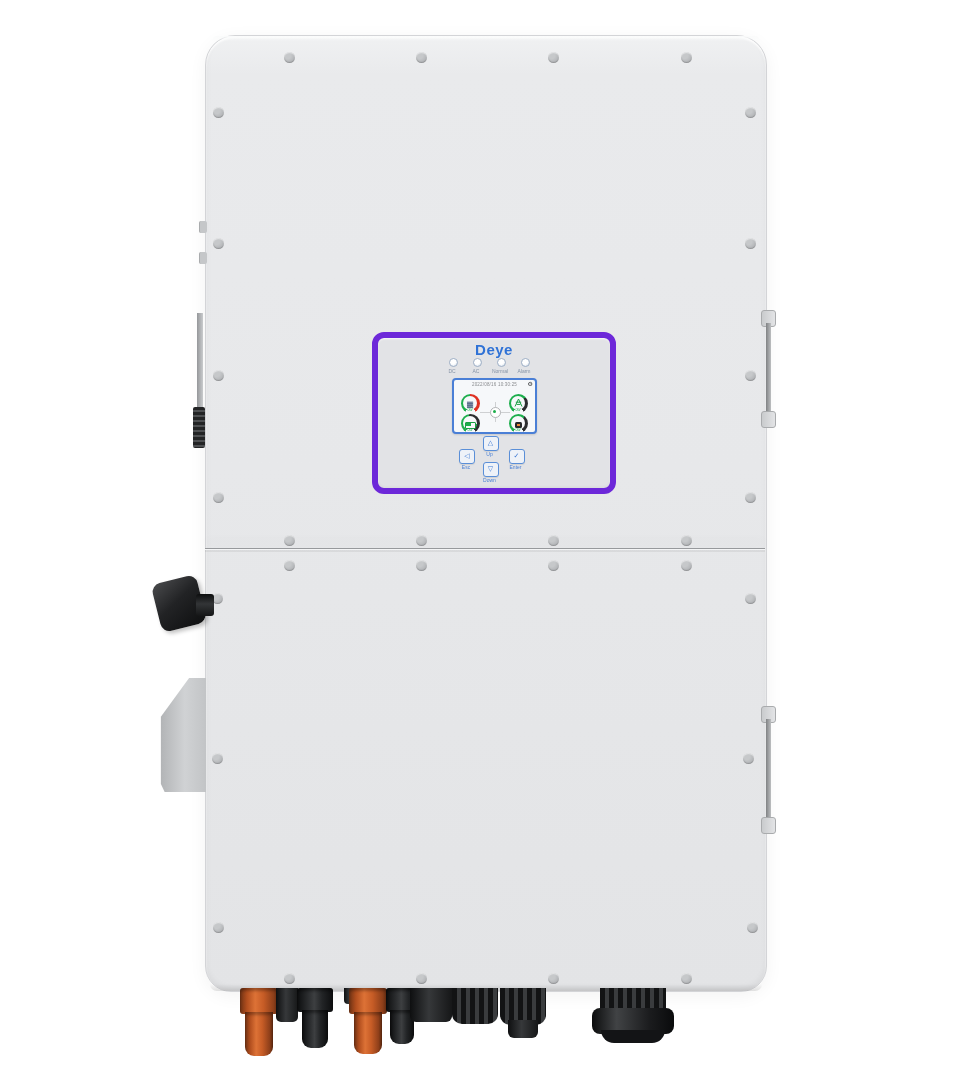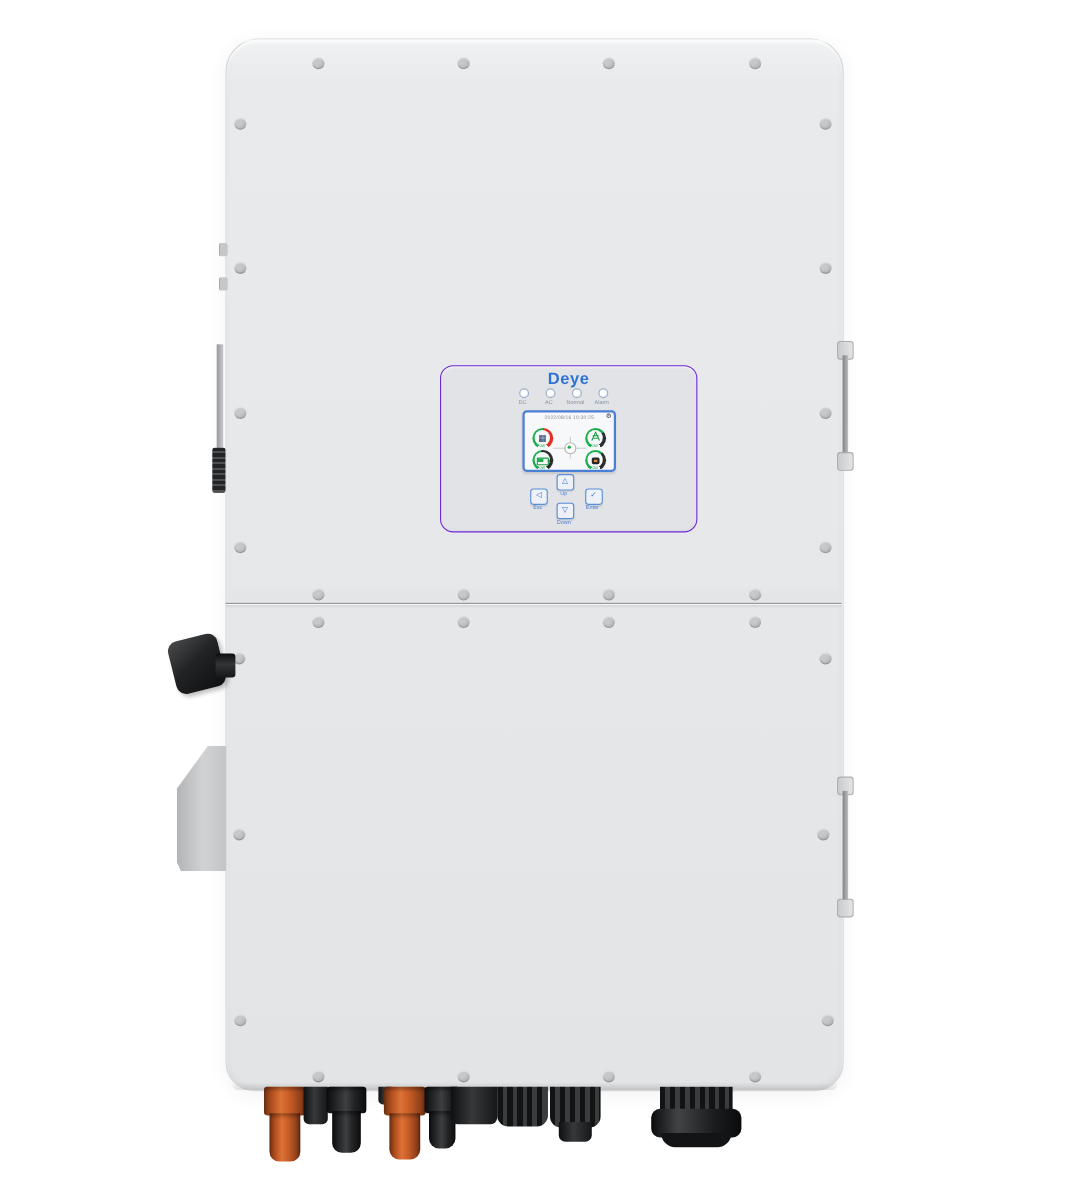--- a/index.html
+++ b/index.html
@@ -18,22 +18,22 @@
         background:linear-gradient(180deg,rgba(0,0,0,0),rgba(0,0,0,.10));border-radius:0 0 26px 26px;}
   .seam{position:absolute;left:205px;top:548px;width:560px;height:4px;
         background:linear-gradient(180deg,#97999c 0 1px,#f4f5f6 1px 2px,rgba(0,0,0,.06) 2px 4px);
         box-shadow:0 -8px 10px rgba(0,0,0,.035);}
   .screw{position:absolute;width:11px;height:11px;border-radius:50%;
         background:radial-gradient(circle at 35% 32%, #c6c8ca 0 30%, #b0b2b5 75%, #9ea0a3 100%);
         box-shadow:inset 0 1px 1px rgba(255,255,255,.55), inset 0 -1px 1px rgba(0,0,0,.18);}
 
   
   .panel{position:absolute;left:372px;top:332px;width:232px;height:150px;border-radius:12px;
-        background:#e2e3e6;border:1px solid #6d28d9;
-        box-shadow:inset 0 1px 2px rgba(255,255,255,.8), inset 0 -1px 3px rgba(0,0,0,.05);margin-left:28px;}
+        background:#e2e3e6;border:6px solid #6d28d9;
+        box-shadow:inset 0 1px 2px rgba(255,255,255,.8), inset 0 -1px 3px rgba(0,0,0,.05);}
   .logo{position:absolute;left:0;top:3px;width:100%;text-align:center;
         font-size:15px;font-weight:bold;letter-spacing:.5px;color:#2f72d6;}
   .led{position:absolute;top:20px;width:7px;height:7px;border-radius:50%;
         background:radial-gradient(circle at 40% 35%, #ffffff 0 45%, #dfe6ef 80%, #b9c6d8 100%);
         border:1px solid #9fb0c6;}
   .led-label{position:absolute;top:30px;width:28px;text-align:center;
         font-size:5px;color:#8593a6;}
 
   
   .lcd{position:absolute;left:74px;top:40px;width:81px;height:52px;background:#f6f8fa;

